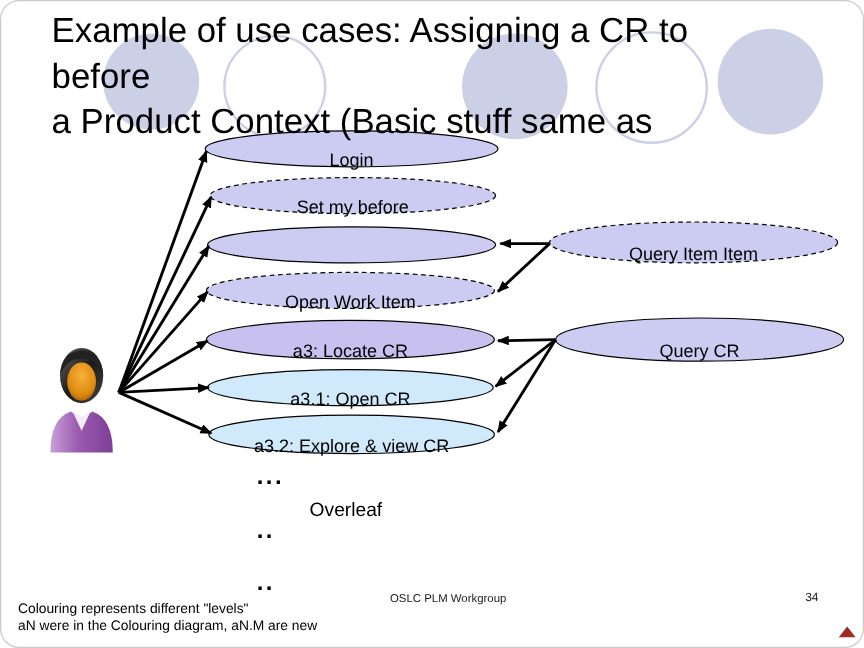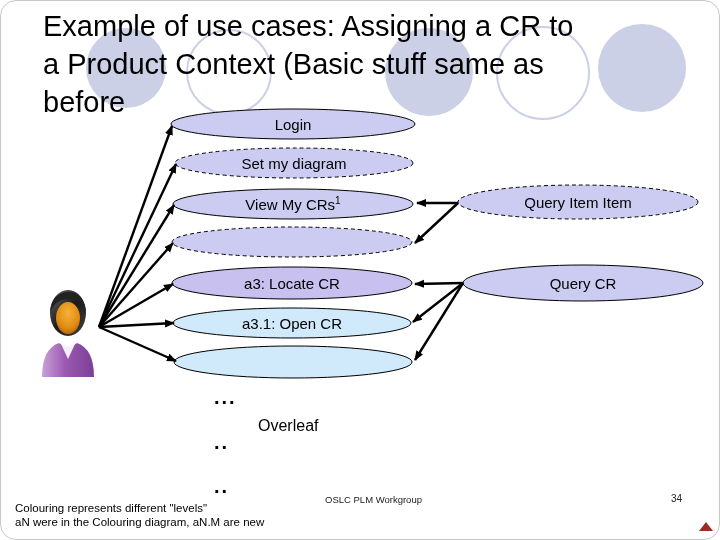--- a/index.html
+++ b/index.html
@@ -15,21 +15,21 @@
   
   .title{
     position:absolute;left:42px;top:6px;width:660px;z-index:3;
     font-size:29px;line-height:38px;font-weight:400;color:#000;letter-spacing:0px;
   }
   
   .diagram-svg{position:absolute;left:0;top:0;z-index:1;}
   
   .uc-label{
     position:absolute;z-index:2;transform:translate(-50%,-50%);
-    font-size:15px;font-weight:400;white-space:nowrap;text-align:left;
+    font-size:15px;font-weight:400;white-space:nowrap;text-align:left;margin-top:10px;
   }
   .uc-label sup{font-size:10px;}
   
   .actor{position:absolute;left:36px;top:286px;width:62px;height:92px;z-index:2;}
   
   .dots{position:absolute;z-index:2;font-size:20px;font-weight:700;letter-spacing:2px;}
   .overleaf{position:absolute;left:257px;top:416px;z-index:2;font-size:16px;}
   
   .footnote{position:absolute;left:14px;top:500px;z-index:2;font-size:11.5px;line-height:14px;}
   .workgroup{position:absolute;left:324px;top:493px;z-index:2;font-size:9.5px;color:#222;text-align:right;}
@@ -46,22 +46,22 @@
 <div class="slide">
 
   <div class="decor filled" style="left:85px;top:27px;width:80px;height:80px;"></div>
   <div class="decor outlined" style="left:185px;top:28px;width:82px;height:82px;"></div>
   <div class="decor filled" style="left:384px;top:27px;width:88px;height:88px;"></div>
   <div class="decor outlined" style="left:495px;top:25px;width:90px;height:90px;"></div>
   <div class="decor filled" style="left:597px;top:23px;width:88px;height:88px;"></div>
 
   <div class="title">
     <div>Example of use cases: Assigning a CR to</div>
+    <div>before</div>
     <div>a Product Context (Basic stuff same as</div>
-    <div>before</div>
   </div>
 
   <svg class="diagram-svg" width="720" height="540" viewBox="0 0 720 540">
     <defs>
       <marker id="ah" markerWidth="11" markerHeight="9" refX="9" refY="4" orient="auto" markerUnits="userSpaceOnUse">
         <path d="M0,0 L10,4 L0,8 z" fill="#000"></path>
       </marker>
     </defs>
 
     <ellipse cx="292" cy="123" rx="122" ry="15" fill="#ccccf2" stroke="#000" stroke-width="1"></ellipse>
@@ -84,24 +84,25 @@
 
     <line x1="457" y1="202" x2="416" y2="202" stroke="#000" stroke-width="2.4" marker-end="url(#ah)"></line>
     <line x1="457" y1="202" x2="414" y2="242" stroke="#000" stroke-width="2.4" marker-end="url(#ah)"></line>
 
     <line x1="462" y1="282" x2="414" y2="283" stroke="#000" stroke-width="2.4" marker-end="url(#ah)"></line>
     <line x1="462" y1="282" x2="412" y2="321" stroke="#000" stroke-width="2.4" marker-end="url(#ah)"></line>
     <line x1="462" y1="282" x2="414" y2="359" stroke="#000" stroke-width="2.4" marker-end="url(#ah)"></line>
   </svg>
 
   <div class="uc-label" style="left:292px;top:123px;">Login</div>
-  <div class="uc-label" style="left:293px;top:162px;">Set my diagram</div>
-  <div class="uc-label" style="left:292px;top:203px;"><span>View My CRs</span><sup>1</sup></div>
+  <div class="uc-label" style="left:293px;top:162px;">Set my before</div>
+  <div class="uc-label" style="left:291px;top:241px;">Open Work Item</div>
   <div class="uc-label" style="left:291px;top:282px;">a3: Locate CR</div>
   <div class="uc-label" style="left:291px;top:322px;">a3.1: Open CR</div>
+  <div class="uc-label" style="left:292px;top:361px;">a3.2: Explore &amp; view CR</div>
   <div class="uc-label" style="left:577px;top:201px;">Query Item Item</div>
   <div class="uc-label" style="left:582px;top:282px;">Query CR</div>
 
   <div class="actor">
     <svg width="62" height="92" viewBox="0 0 62 92">
       <defs>
         <linearGradient id="gHair" x1="0" y1="0" x2="1" y2="1">
           <stop offset="0" stop-color="#666"></stop>
             <stop offset="0.5" stop-color="#1a1a1a"></stop>
             <stop offset="1" stop-color="#444"></stop>

